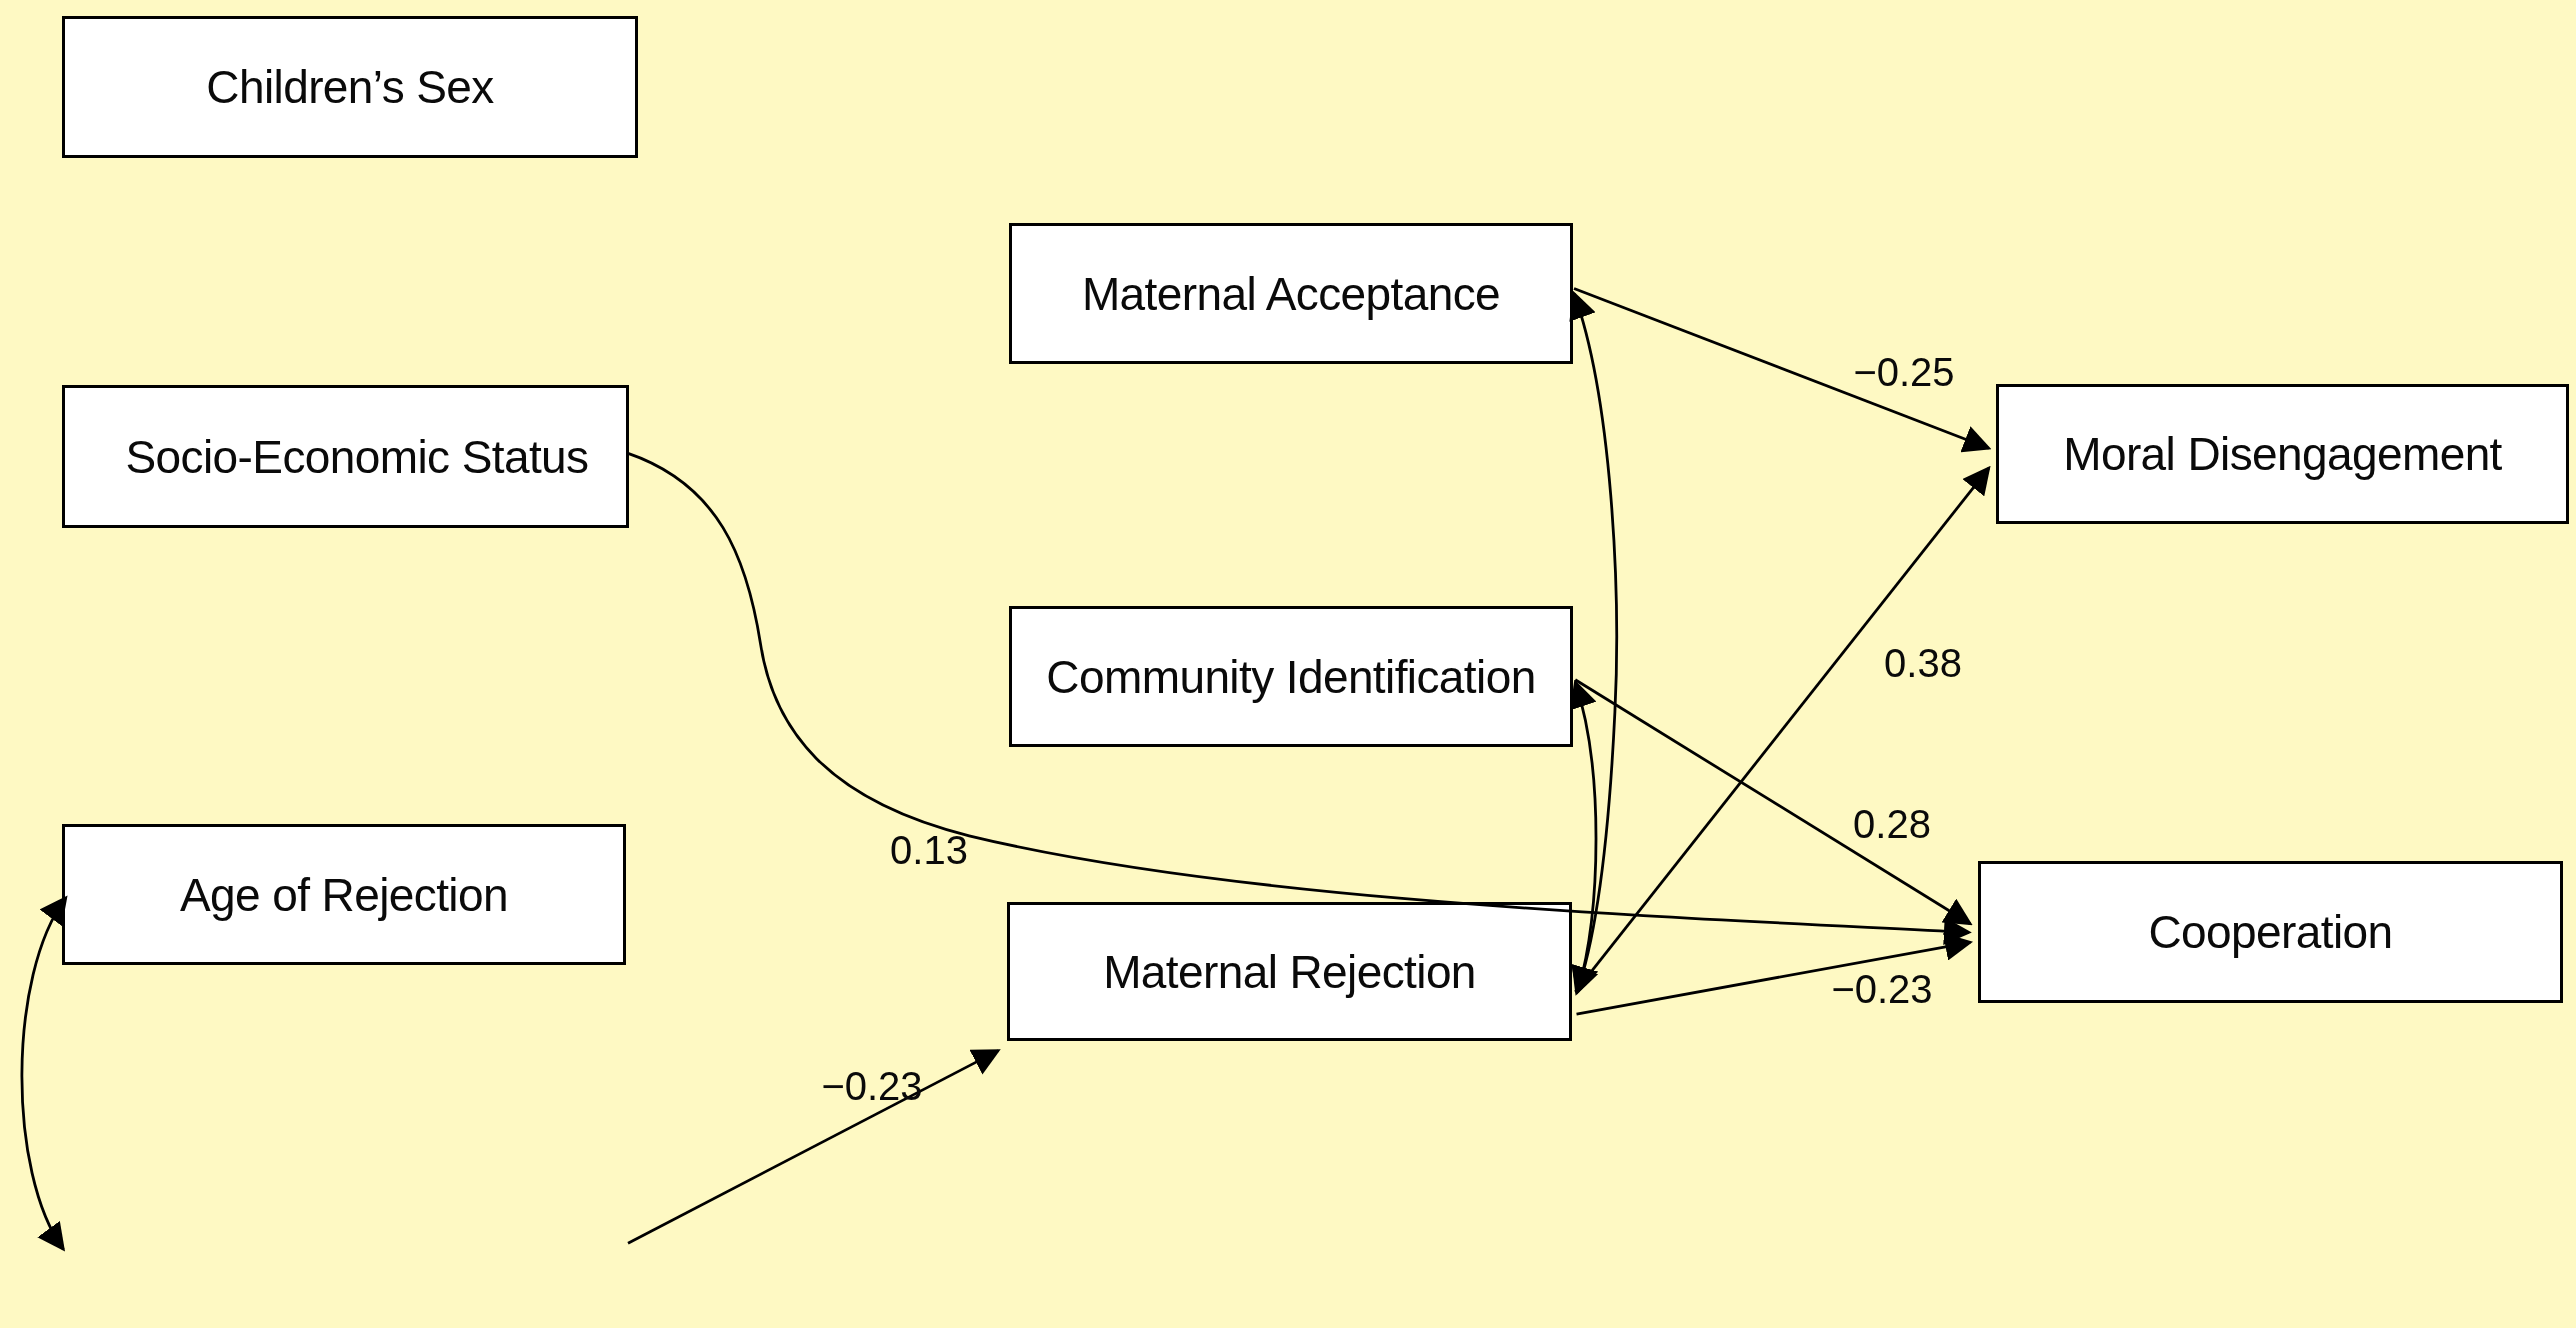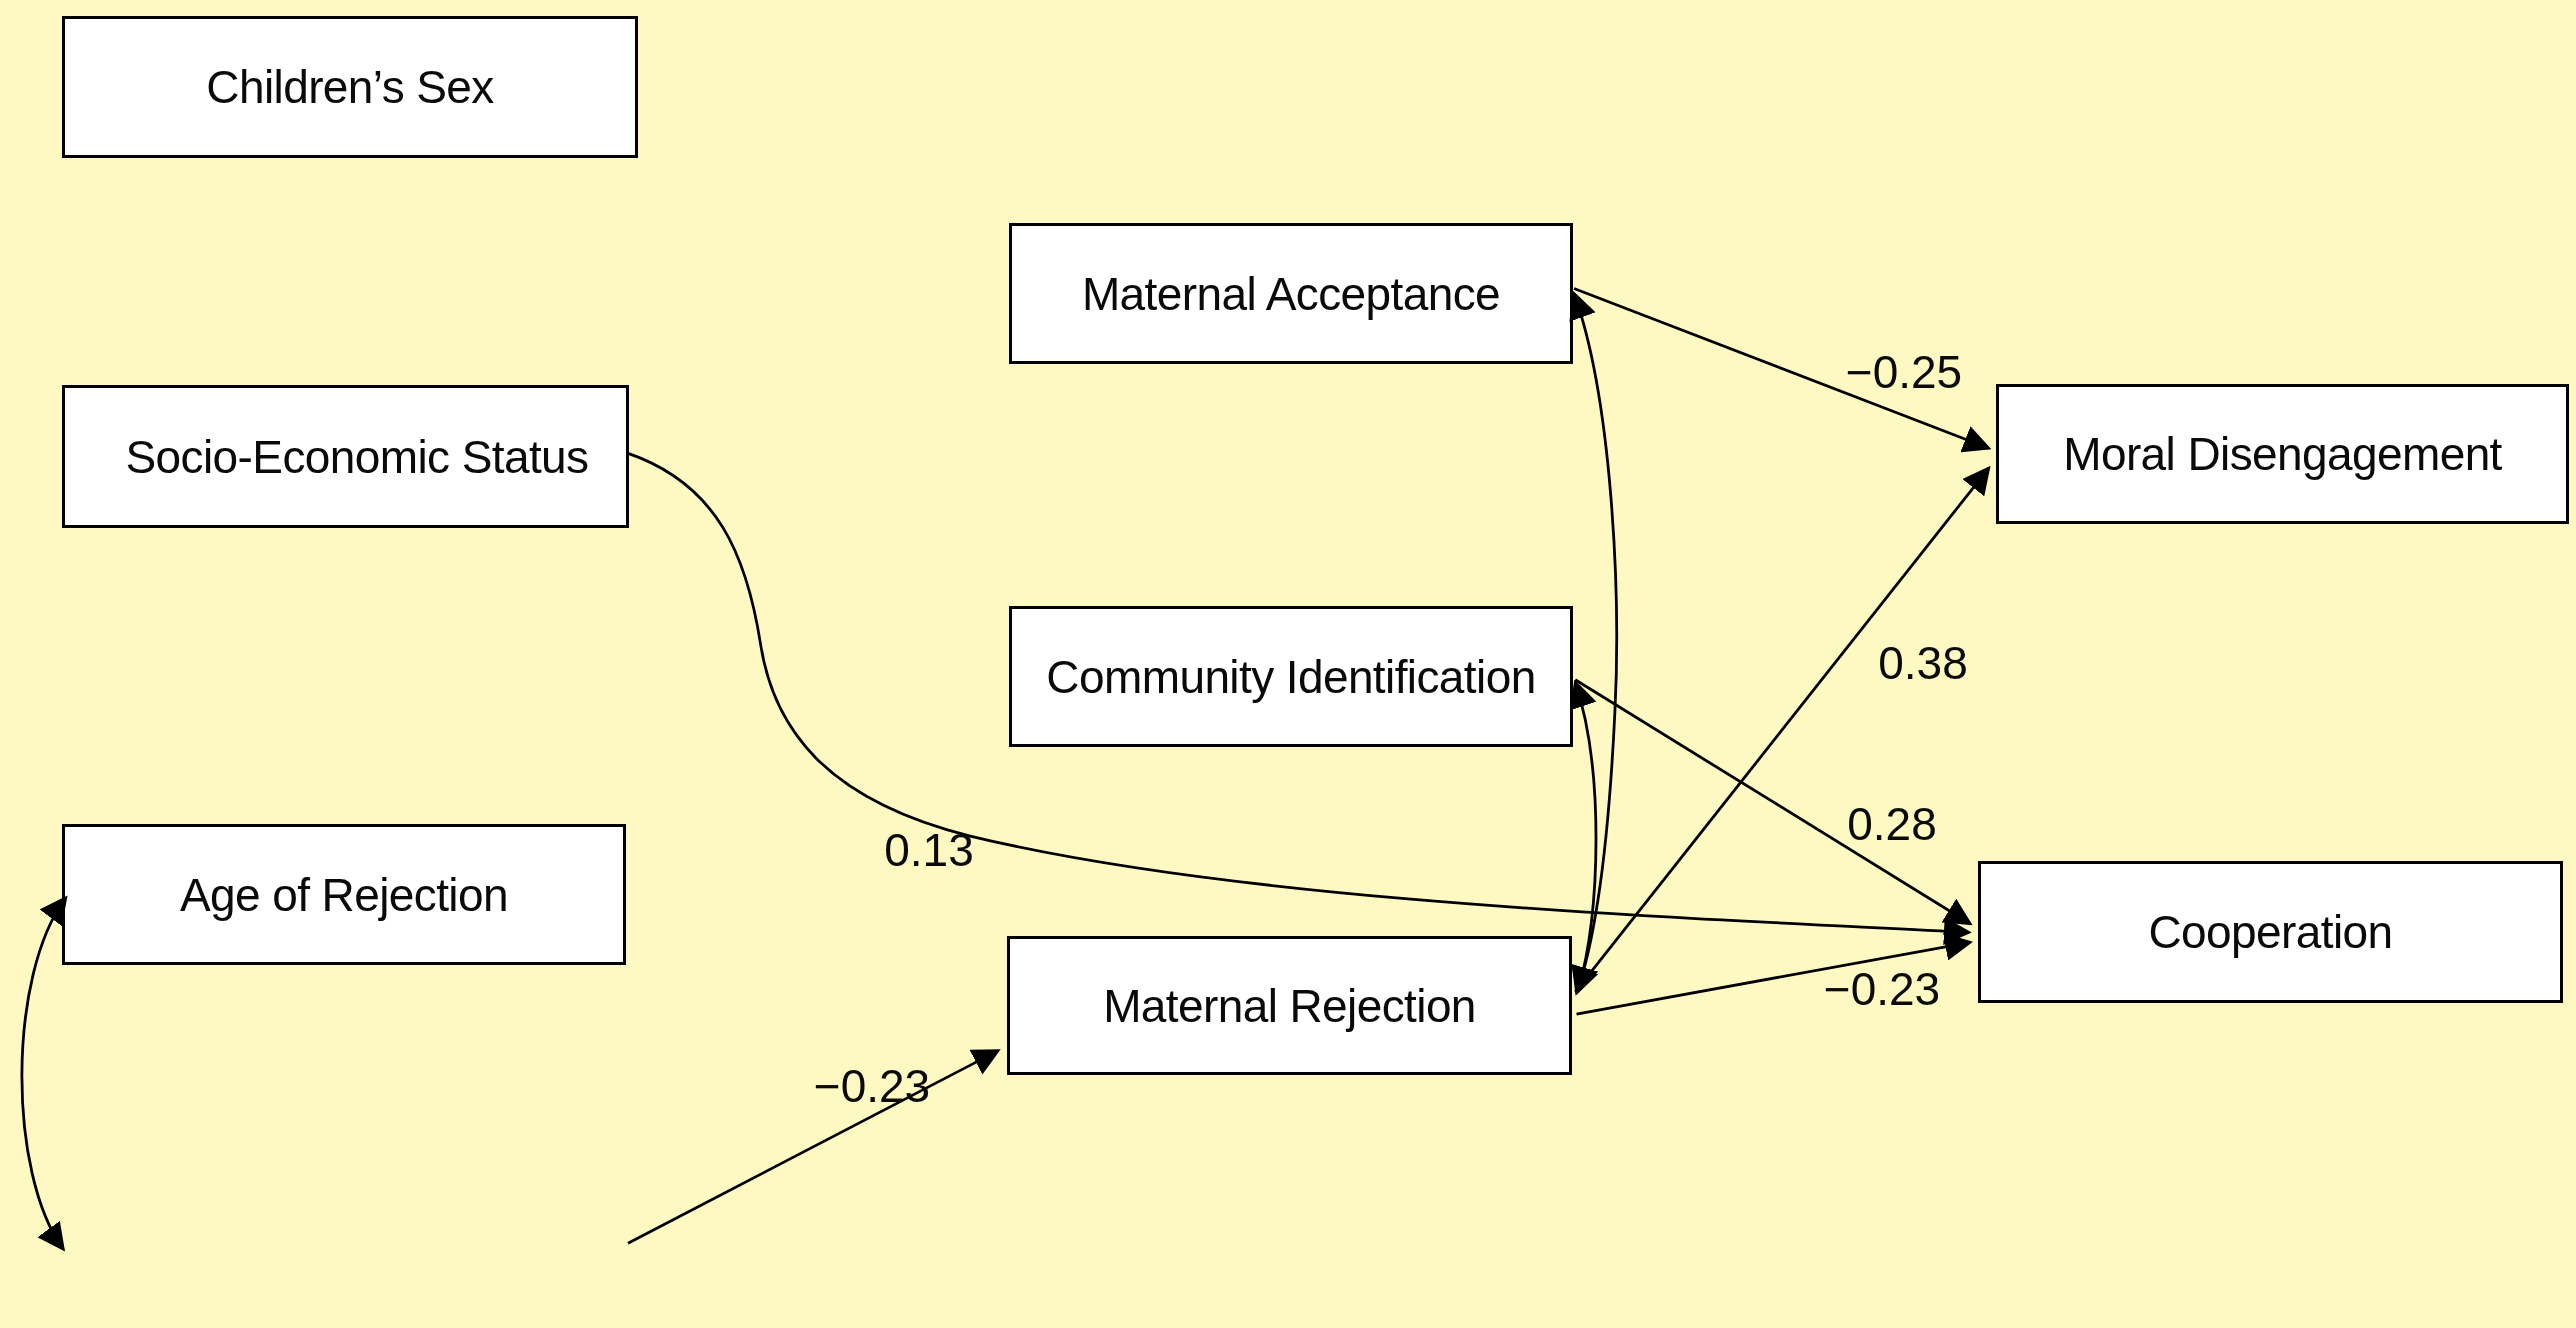--- a/index.html
+++ b/index.html
@@ -37,33 +37,33 @@
     pointer-events: none;
   }
   #edges-svg path.edge {
     stroke: #000000;
     stroke-width: 4.5;
     fill: none;
   }
   .coef {
     position: absolute;
     transform: translate(-50%, -50%);
-    font-size: 46px;
+    font-size: 40px;
     color: #0a0a0a;
     z-index: 4;
     white-space: nowrap;
   }
   
   #n-children-sex   { left: 62px;  top: 15.5px;   width: 576px; height: 142px; }
   #n-ses            { left: 62px;  top: 385px;  width: 567px; height: 143px; padding-left: 23px; }
   #n-age            { left: 62px;  top: 824px; width: 564px; height: 141px; }
   #n-school         { left: 62px;  top: 1180px; width: 565px; height: 139px; }
   #n-acceptance     { left: 1009px; top: 223px;  width: 564px; height: 141px; }
   #n-community      { left: 1009px; top: 606px;  width: 564px; height: 141px; }
-  #n-rejection      { left: 1007px; top: 936px; width: 565px; height: 139px; }
+  #n-rejection      { left: 1007px; top: 902px; width: 565px; height: 139px; }
   #n-moral          { left: 1996px; top: 384px;  width: 573px; height: 140px; }
   #n-cooperation    { left: 1978px; top: 861px; width: 585px; height: 142px; }
   
   #c-ses-coop        { left: 929px; top: 850px; }
   #c-school-rej      { left: 872px; top: 1086px; }
   #c-acc-moral       { left: 1904px; top: 372px;  }
   #c-rej-moral       { left: 1923px; top: 663px; }
   #c-comm-coop       { left: 1892px; top: 824px; }
   #c-rej-coop        { left: 1882px; top: 989px; }
 </style>

